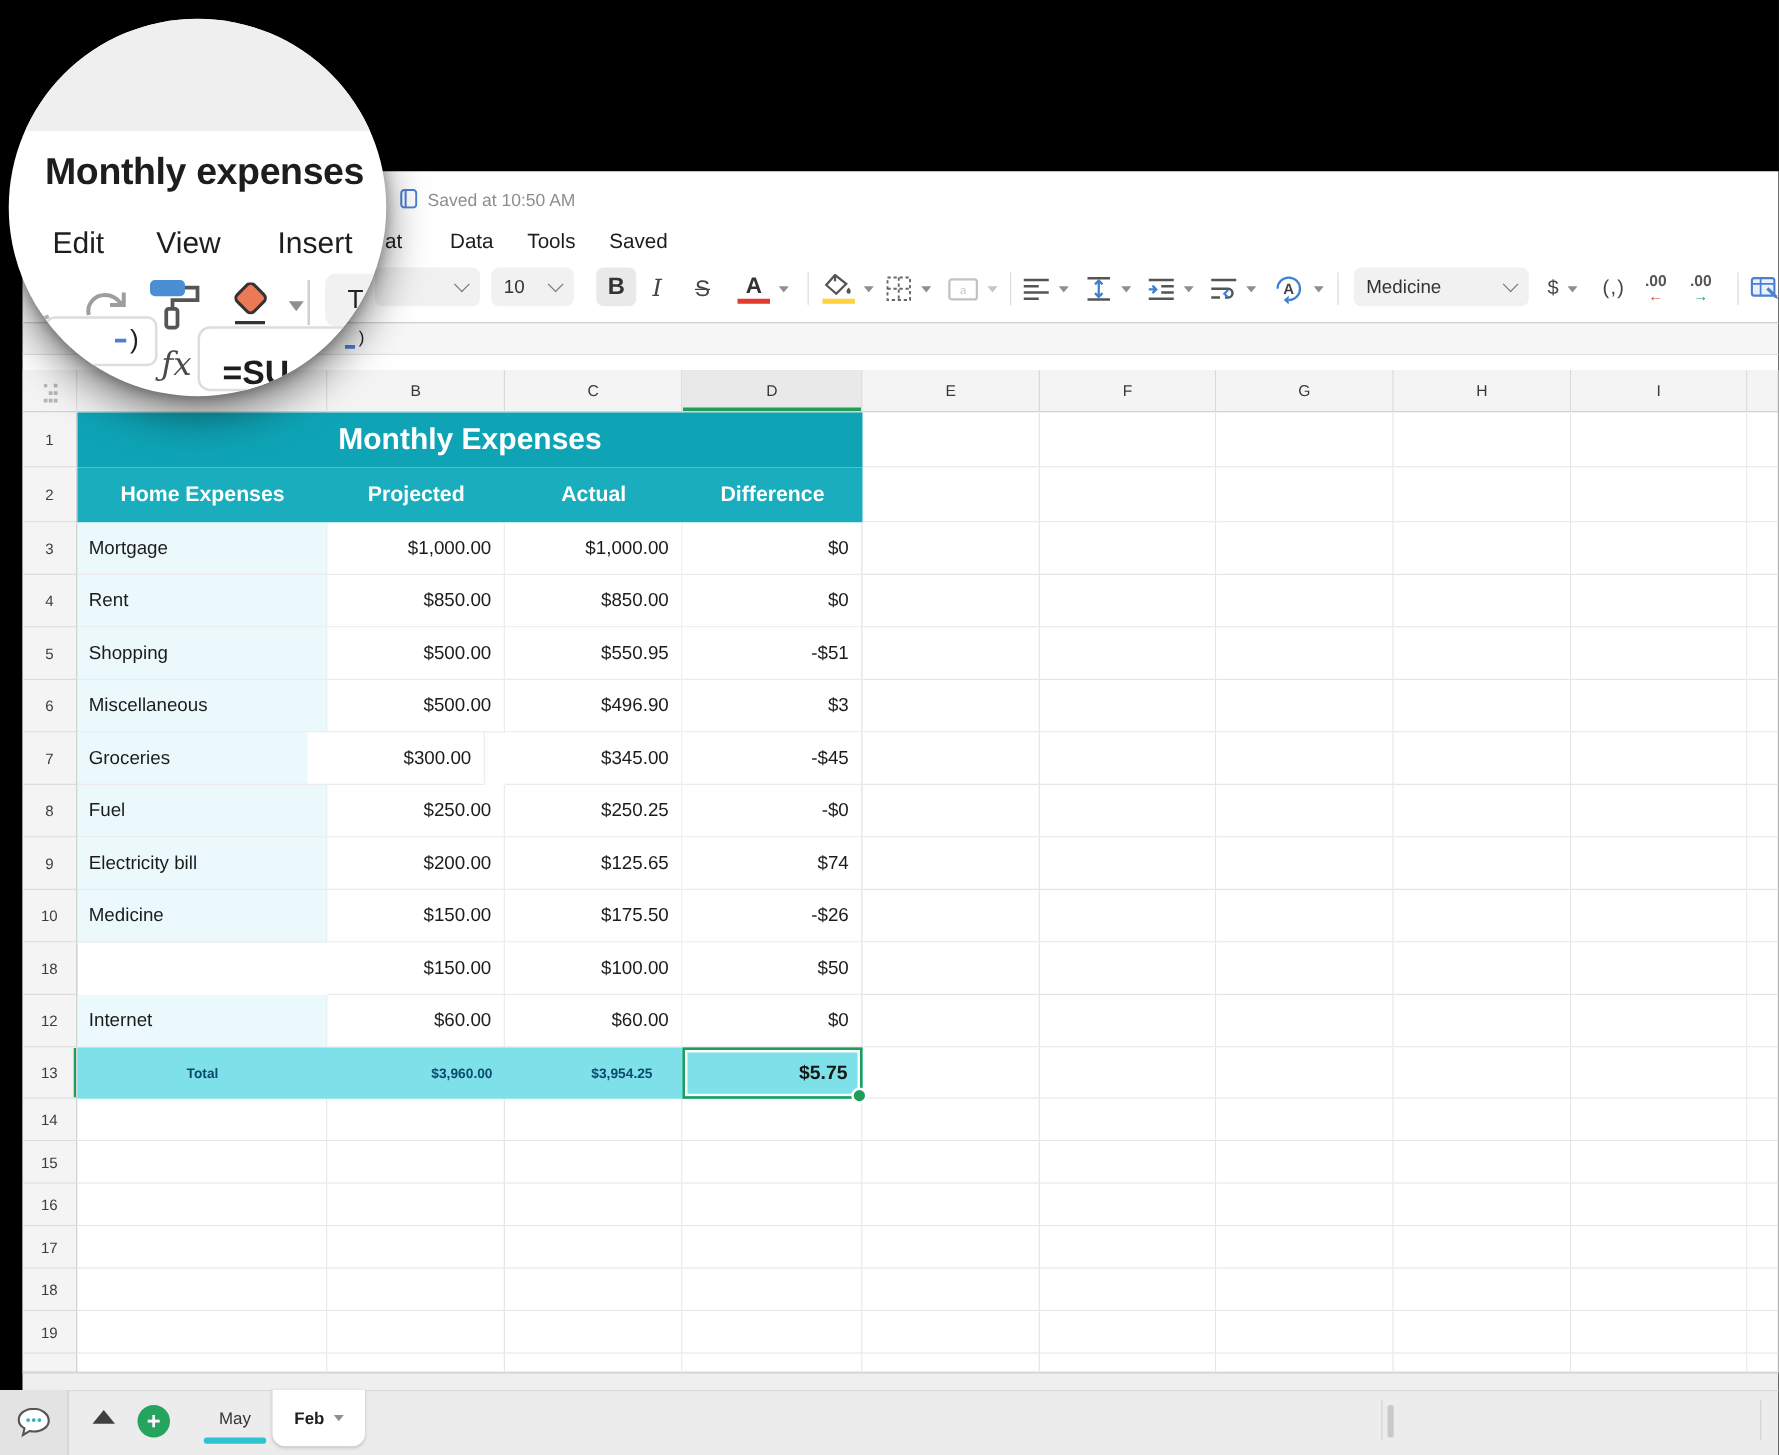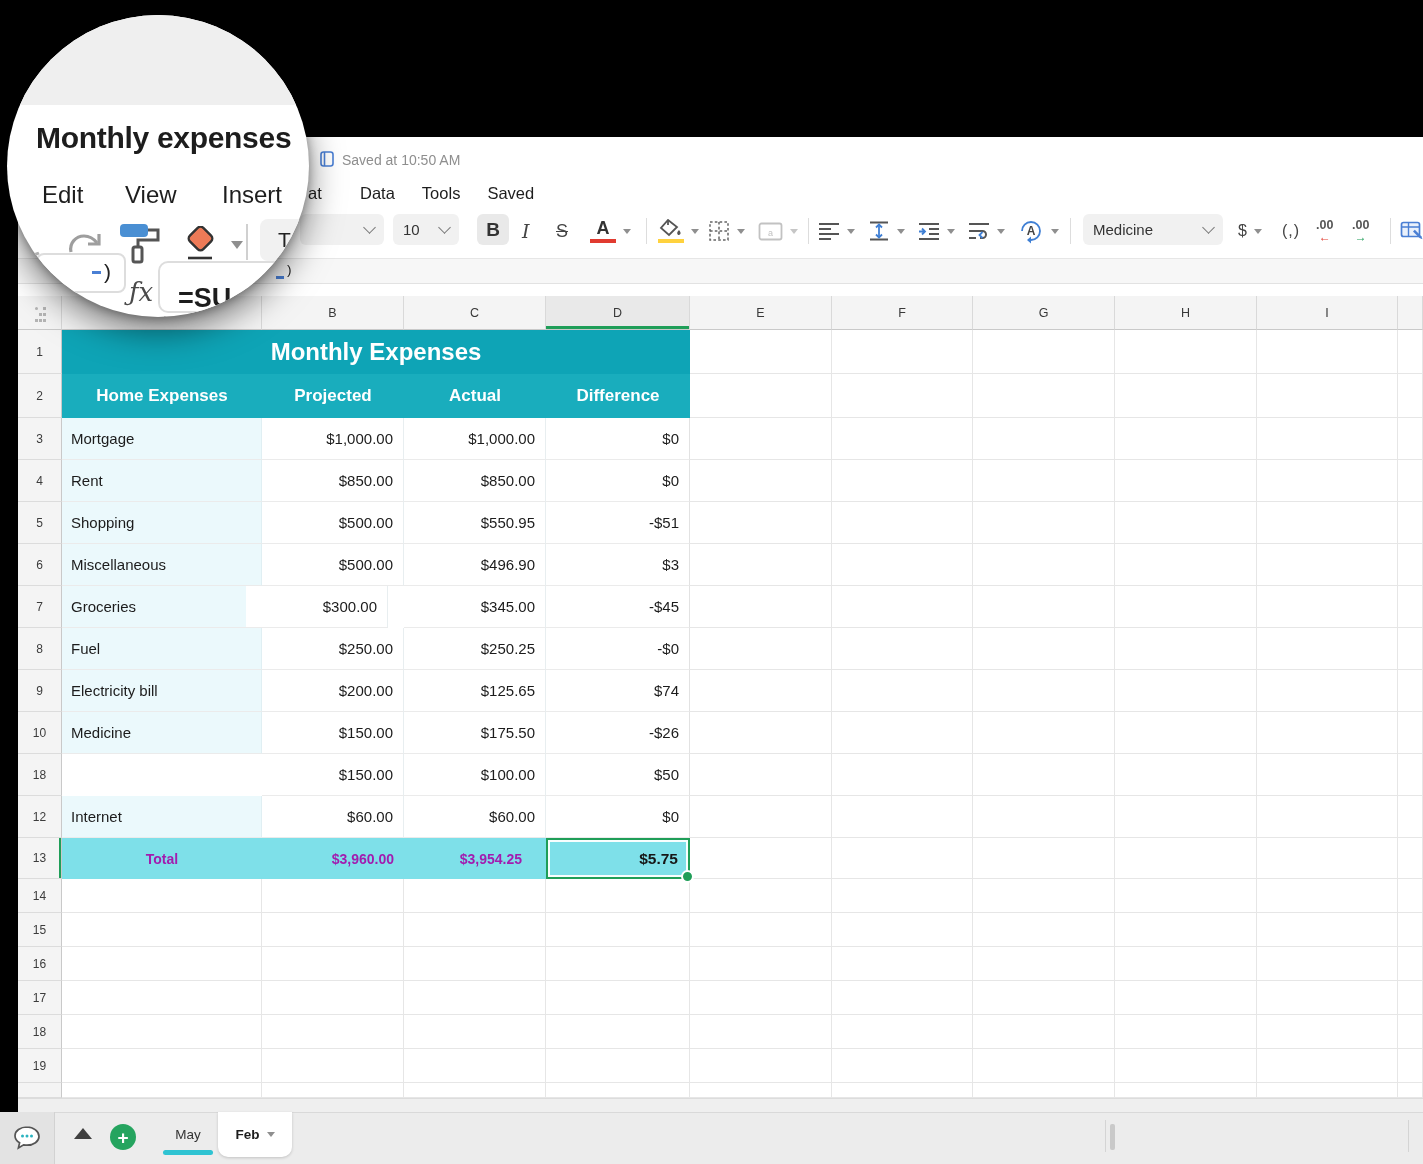--- a/index.html
+++ b/index.html
@@ -50,21 +50,21 @@
       justify-content:flex-start;padding-left:9px;}
   .cn{background:#fff;border-right:1px solid #e8eef0;border-bottom:1px solid #ebebeb;
       justify-content:flex-end;padding-right:10px;}
   .cn.last{border-right:1px solid #e2e2e2;}
   .strip{position:absolute;box-sizing:border-box;}
   .teal1{display:flex;align-items:center;justify-content:center;
          color:#fff;font-size:24px;font-weight:700;}
   .t2span{position:absolute;top:0;height:100%;display:flex;align-items:center;justify-content:center;
           color:#fff;font-size:17px;font-weight:600;}
   .totspan{position:absolute;top:0;height:100%;display:flex;align-items:center;
-           font-size:14px;font-weight:700;color:#a21caf;}
+           font-size:11px;font-weight:700;color:#0c4a6e;}
   .sel-cell{position:absolute;box-sizing:border-box;border:2px solid #1F9E58;
             box-shadow:inset 0 0 0 2px rgba(255,255,255,.95);display:flex;align-items:center;
             justify-content:flex-end;padding-right:10px;font-size:15.5px;font-weight:700;color:#161616;}
   .handle{position:absolute;right:-6px;bottom:-6px;width:9px;height:9px;border-radius:50%;
           background:#1F9E58;border:2px solid #fff;}
   .dots{position:relative;width:3px;height:3px;background:transparent;
         box-shadow:8px 0 0 #b5b5b5,8px 6px 0 #b5b5b5,4px 6px 0 #b5b5b5,8px 12px 0 #b5b5b5,4px 12px 0 #b5b5b5,0 12px 0 #b5b5b5;
         margin-left:-6px;margin-top:-8px;}
   .dots i{position:absolute;width:3px;height:3px;background:#b5b5b5;border-radius:50%;}
   

